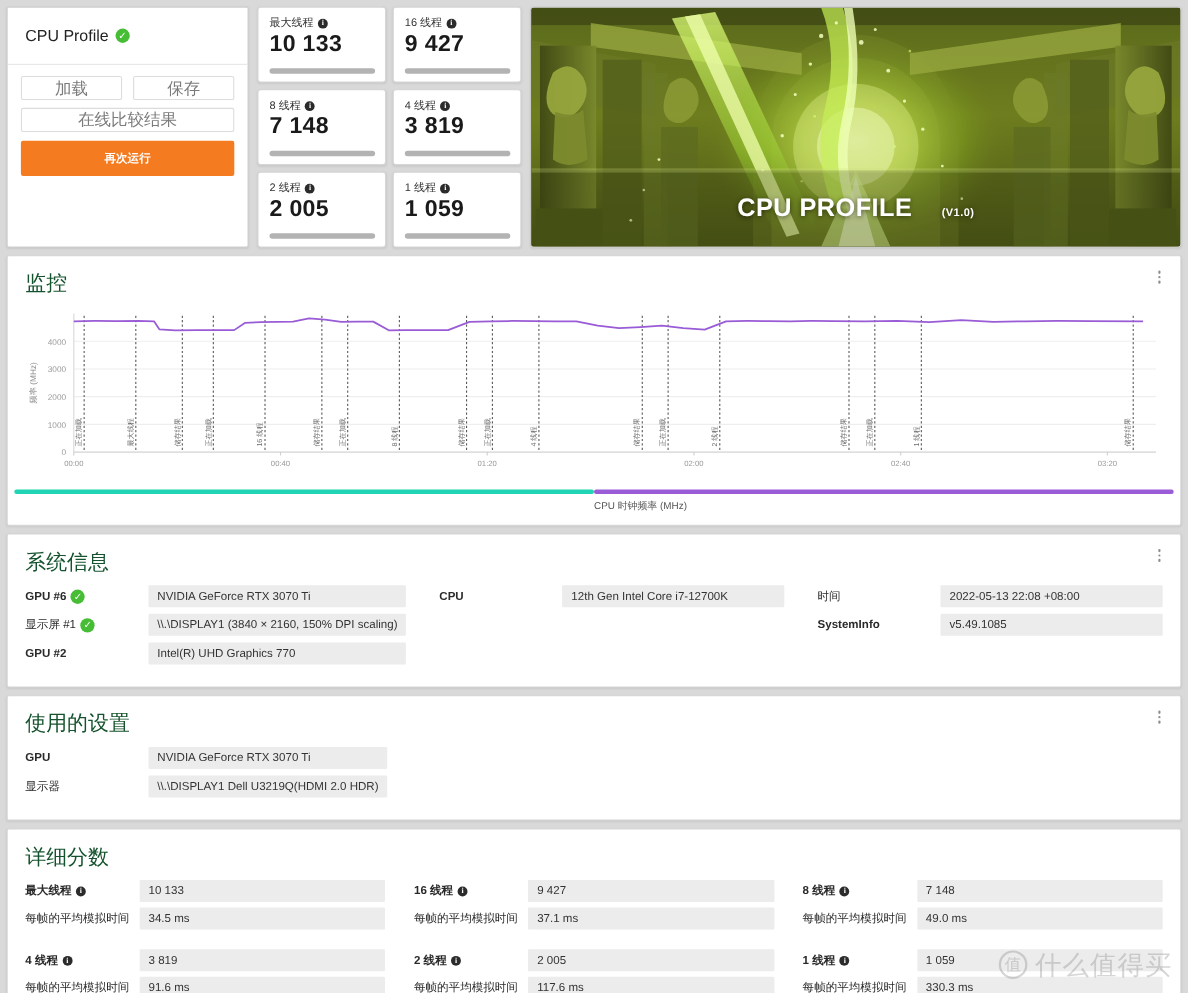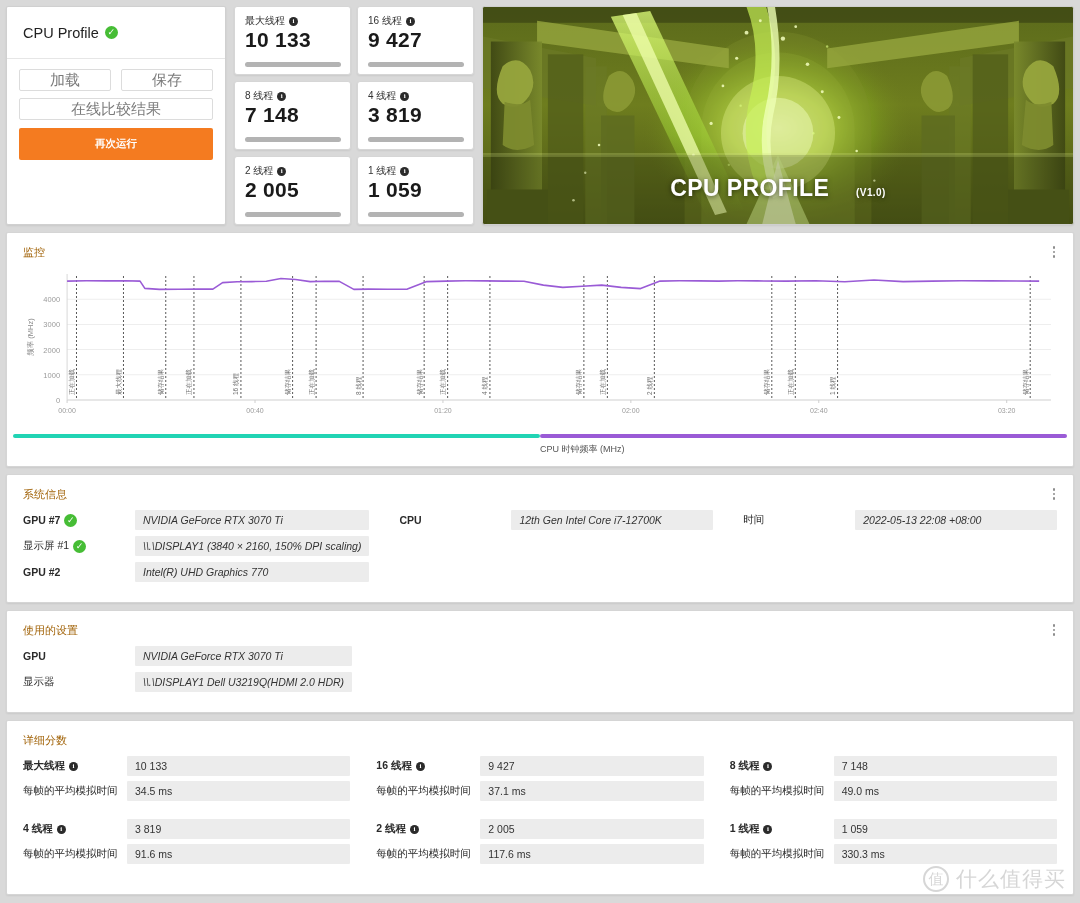--- a/index.html
+++ b/index.html
@@ -83,21 +83,21 @@
   }
   .hero-ver { font-size: 10px; font-weight: bold; vertical-align: baseline; margin-left: 20px; }
 
   
   .card {
     background: #fff; border: 1px solid #d5d5d5; border-radius: 2px;
     margin: 7px 6px 0 6px; position: relative;
     box-shadow: 0 1px 2px rgba(0,0,0,.07);
   }
   .card-title {
-    font-size: 11px; color: #a16207; padding: 12px 12px 8px 16px; font-weight: normal;
+    font-size: 19px; color: #14532d; padding: 12px 12px 8px 16px; font-weight: normal;
   }
   .kebab {
     position: absolute; right: 12px; top: 11px; width: 14px; height: 16px;
     display: flex; flex-direction: column; align-items: center;
     justify-content: center; gap: 2px; cursor: pointer;
   }
   .kebab i { width: 2.5px; height: 2.5px; background: #8d8d8d; border-radius: 50%; display: block; }
 
   
   .chart-wrap { padding: 0 12px 6px 12px; }
@@ -111,21 +111,21 @@
   .info-col { flex: 1; }
   .info-row { display: flex; align-items: center; margin-bottom: 6px; height: 20px; }
   .info-key {
     width: 112px; font-size: 10.5px; color: #2a2a2a; flex: none;
     display: flex; align-items: center; gap: 4px;
   }
   .info-key.bold { font-weight: bold; }
   .info-val {
     flex: 1; background: #ececec; height: 20px; line-height: 20px;
     padding: 0 8px; font-size: 10.5px; color: #333; border-radius: 1px;
-    white-space: nowrap; overflow: hidden; font-style: italic;
+    white-space: nowrap; overflow: hidden;
   }
   .info-val.empty { background: transparent; }
 
   
   .det-grid {
     display: grid; grid-template-columns: repeat(3, 1fr);
     column-gap: 26px; row-gap: 0; padding: 0 16px 12px 16px;
   }
   .det-block { margin-bottom: 13px; }
   .det-row { display: flex; align-items: center; margin-bottom: 5px; height: 20px; }
@@ -141,21 +141,21 @@
     position: absolute; right: 14px; bottom: 10px;
     display: flex; align-items: center; gap: 7px;
     color: rgba(120,120,120,.30); pointer-events: none;
   }
   .wm-circle {
     width: 26px; height: 26px; border-radius: 50%;
     border: 2px solid rgba(120,120,120,.30);
     display: flex; align-items: center; justify-content: center;
     font-size: 15px; font-family: "DejaVu Sans", sans-serif;
   }
-  .wm-text { font-size: 21px; letter-spacing: 1px; font-family: Liberation Serif, serif; }
+  .wm-text { font-size: 24px; letter-spacing: 1px; font-family: Liberation Serif, serif; }
 </style>
 </head>
 <body>
 
 <div class="page">
 
   <div class="top-row">
 
     <div class="left-panel">
       <div class="lp-title">
@@ -419,21 +419,21 @@
     <div class="kebab">
         <i></i>
         <i></i>
         <i></i>
       </div>
     <div class="info-cols">
 
       <div class="info-col">
         <div class="info-row">
           <div class="info-key bold">
-            <span>GPU #7</span>
+            <span>GPU #6</span>
             <span class="check-badge">✓</span>
           </div>
           <div class="info-val">NVIDIA GeForce RTX 3070 Ti</div>
         </div>
         <div class="info-row">
           <div class="info-key">
             <span>显示屏 #1</span>
             <span class="check-badge">✓</span>
           </div>
           <div class="info-val">\\.\DISPLAY1 (3840 × 2160, 150% DPI scaling)</div>
@@ -458,20 +458,26 @@
           <div class="info-val empty"></div>
         </div>
       </div>
 
       <div class="info-col">
         <div class="info-row">
           <div class="info-key">
             <span>时间</span>
           </div>
           <div class="info-val">2022-05-13 22:08 +08:00</div>
+        </div>
+        <div class="info-row">
+          <div class="info-key bold">
+            <span>SystemInfo</span>
+          </div>
+          <div class="info-val">v5.49.1085</div>
         </div>
         <div class="info-row">
           <div class="info-key"></div>
           <div class="info-val empty"></div>
         </div>
       </div>
     </div>
   </div>
 
   <div class="card">

